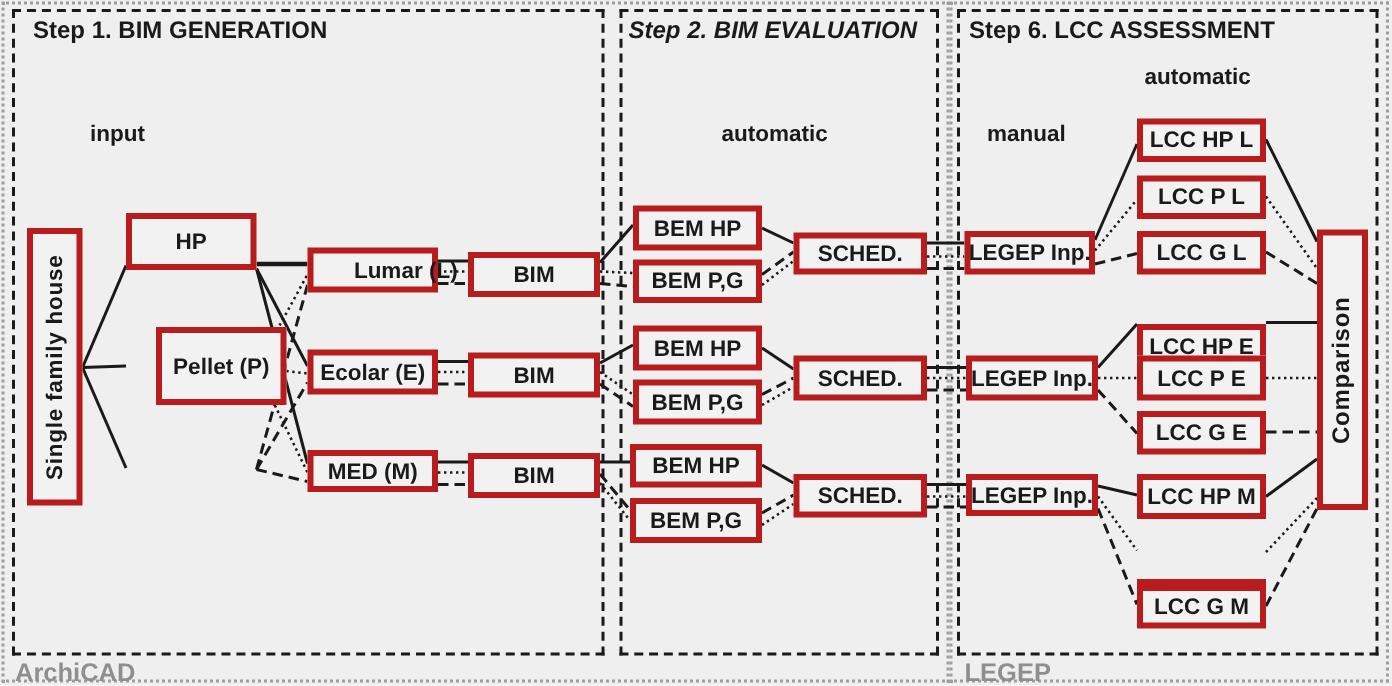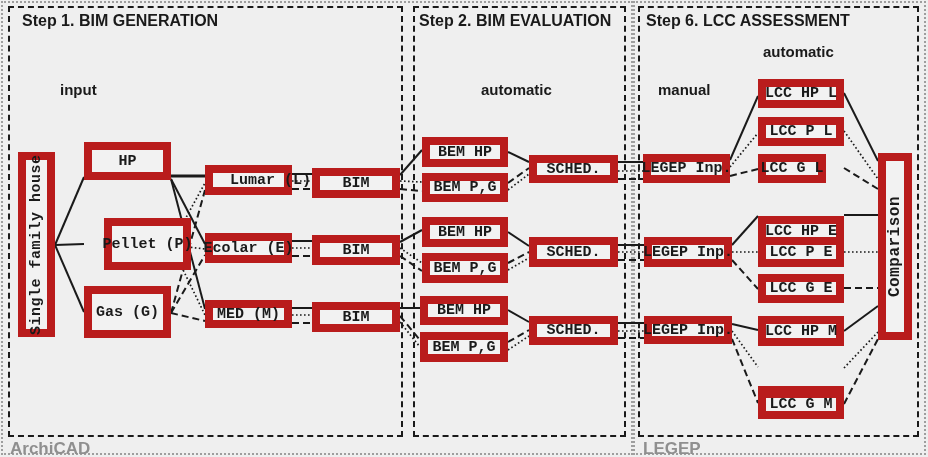--- a/index.html
+++ b/index.html
@@ -8,24 +8,24 @@
     background:#efefef;overflow:hidden;
     font-family:"Liberation Sans","DejaVu Sans",sans-serif;
     color:#1a1a1a;
   }
   .region{position:absolute;border:2px dotted #9e9e9e;box-sizing:border-box;}
   .step{position:absolute;border:2px dashed #1a1a1a;box-sizing:border-box;}
   .step-title{position:absolute;font-size:16px;font-weight:bold;white-space:nowrap;}
   .annot{position:absolute;font-size:15px;font-weight:bold;white-space:nowrap;}
   .region-label{position:absolute;font-size:17px;font-weight:bold;color:#8f8f8f;white-space:nowrap;}
   .node{
-    position:absolute;border:8px solid #b91c1c;background:#f2f2f2;
+    position:absolute;border:4px solid #b91c1c;background:#f2f2f2;
     display:flex;align-items:center;justify-content:center;
     font-size:15px;font-weight:bold;box-sizing:border-box;
-    white-space:nowrap;z-index:3;font-family:Liberation Mono, monospace;
+    white-space:nowrap;z-index:3;
   }
   .vnode{writing-mode:vertical-rl;transform:rotate(180deg);font-size:15px;letter-spacing:0.5px;}
   .vnode2{writing-mode:vertical-rl;transform:rotate(180deg);font-size:16px;letter-spacing:0.5px;}
   svg.wires{position:absolute;left:0;top:0;z-index:2;}
   svg.wires line{stroke:#1a1a1a;}
   .ln-solid{stroke-width:2;}
   .ln-thick{stroke-width:3;}
   .ln-dot{stroke-width:1.7;stroke-dasharray:1.6 2.4;}
   .ln-dash{stroke-width:2;stroke-dasharray:7 4;}
 </style>
@@ -37,21 +37,21 @@
   <div class="region" style="left:1px;top:1px;width:632px;height:454px;"></div>
   <div class="region" style="left:633px;top:1px;width:293px;height:454px;"></div>
   <span class="region-label" style="left:10px;top:439px;">ArchiCAD</span>
   <span class="region-label" style="left:643px;top:439px;">LEGEP</span>
 
   <div class="step" style="left:8px;top:6px;width:395px;height:431px;"></div>
   <div class="step" style="left:413px;top:6px;width:213px;height:431px;"></div>
   <div class="step" style="left:638px;top:6px;width:281px;height:431px;"></div>
 
   <span class="step-title" style="left:22px;top:12px;">Step 1. BIM GENERATION</span>
-  <span class="step-title" style="left:419px;top:12px;">Step 2. BIM EVALUATION</span>
+  <span class="step-title" style="left:419px;top:12px;font-style:italic;">Step 2. BIM EVALUATION</span>
   <span class="step-title" style="left:646px;top:12px;">Step 6. LCC ASSESSMENT</span>
   <span class="annot" style="left:60px;top:81px;">input</span>
   <span class="annot" style="left:481px;top:81px;">automatic</span>
   <span class="annot" style="left:658px;top:81px;">manual</span>
   <span class="annot" style="left:763px;top:43px;">automatic</span>
 
   <svg class="wires" width="928" height="457">
 
     <line class="ln-solid" x1="55" y1="245" x2="84" y2="177"></line>
     <line class="ln-solid" x1="55" y1="245" x2="84" y2="244"></line>
@@ -126,21 +126,20 @@
     <line class="ln-dot" x1="844" y1="252" x2="878" y2="252"></line>
     <line class="ln-dash" x1="844" y1="288" x2="878" y2="288"></line>
     <line class="ln-solid" x1="844" y1="331" x2="878" y2="306"></line>
     <line class="ln-dot" x1="844" y1="368" x2="878" y2="332"></line>
     <line class="ln-dash" x1="844" y1="404" x2="878" y2="339"></line>
   </svg>
 
   <div class="node vnode" style="left:18px;top:152px;width:37px;height:185px;">Single family house</div>
   <div class="node" style="left:84px;top:142px;width:87px;height:38px;">HP</div>
   <div class="node" style="left:84px;top:218px;width:87px;height:52px;margin-left:20px;">Pellet (P)</div>
-  <div class="node" style="left:84px;top:286px;width:87px;height:52px;">Gas (G)</div>
   <div class="node" style="left:205px;top:165px;width:87px;height:30px;padding-left:44px;">Lumar (L)</div>
   <div class="node" style="left:205px;top:233px;width:87px;height:30px;">Ecolar (E)</div>
   <div class="node" style="left:205px;top:300px;width:87px;height:28px;">MED (M)</div>
   <div class="node" style="left:312px;top:168px;width:88px;height:30px;">BIM</div>
   <div class="node" style="left:312px;top:235px;width:88px;height:30px;">BIM</div>
   <div class="node" style="left:312px;top:302px;width:88px;height:30px;">BIM</div>
 
   <div class="node" style="left:422px;top:137px;width:86px;height:30px;">BEM HP</div>
   <div class="node" style="left:422px;top:173px;width:86px;height:29px;">BEM P,G</div>
   <div class="node" style="left:529px;top:155px;width:89px;height:28px;">SCHED.</div>
@@ -149,21 +148,21 @@
   <div class="node" style="left:529px;top:237px;width:89px;height:30px;">SCHED.</div>
   <div class="node" style="left:420px;top:296px;width:88px;height:29px;">BEM HP</div>
   <div class="node" style="left:420px;top:332px;width:88px;height:30px;">BEM P,G</div>
   <div class="node" style="left:529px;top:316px;width:89px;height:29px;">SCHED.</div>
 
   <div class="node" style="left:643px;top:154px;width:87px;height:29px;">LEGEP Inp.</div>
   <div class="node" style="left:644px;top:237px;width:88px;height:30px;">LEGEP Inp.</div>
   <div class="node" style="left:644px;top:316px;width:88px;height:28px;">LEGEP Inp.</div>
   <div class="node" style="left:758px;top:79px;width:86px;height:29px;">LCC HP L</div>
   <div class="node" style="left:758px;top:117px;width:86px;height:29px;">LCC P L</div>
-  <div class="node" style="left:758px;top:154px;width:68px;height:29px;">LCC G L</div>
+  <div class="node" style="left:758px;top:154px;width:86px;height:29px;">LCC G L</div>
   <div class="node" style="left:758px;top:200px;width:86px;height:30px;margin-top:16px;">LCC HP E</div>
   <div class="node" style="left:758px;top:237px;width:86px;height:30px;">LCC P E</div>
   <div class="node" style="left:758px;top:274px;width:86px;height:29px;">LCC G E</div>
   <div class="node" style="left:758px;top:316px;width:86px;height:30px;">LCC HP M</div>
   <div class="node" style="left:758px;top:353px;width:86px;height:30px;margin-top:33px;">LCC P M</div>
   <div class="node" style="left:758px;top:390px;width:86px;height:29px;text-align:center;">LCC G M</div>
   <div class="node vnode2" style="left:878px;top:153px;width:34px;height:187px;">Comparison</div>
 
 </div>
 

